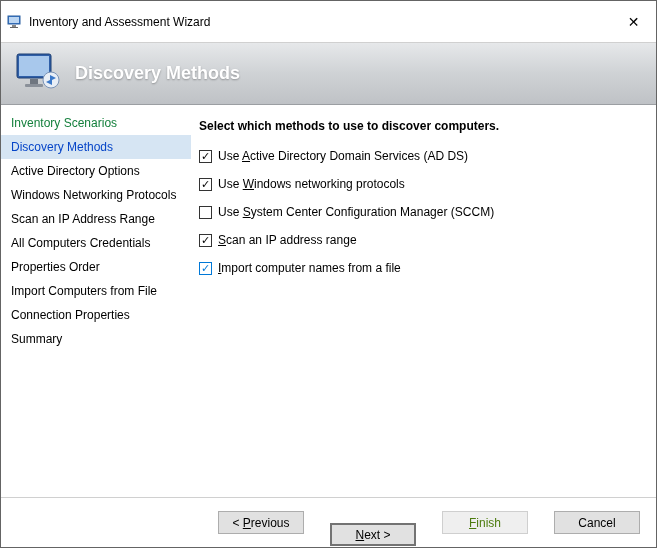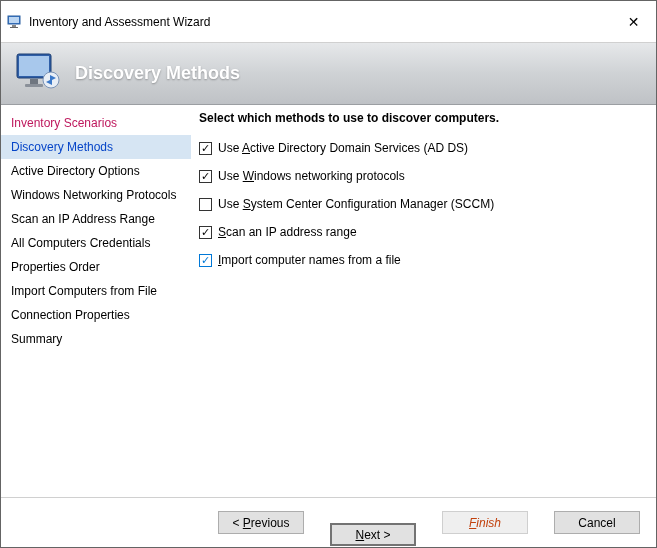--- a/index.html
+++ b/index.html
@@ -50,25 +50,25 @@
   .sidebar {
     width: 190px;
     padding: 6px 0;
   }
   .sidebar .item {
     padding: 5px 10px 5px 10px;
     font-size: 12px;
     color: #000000;
     cursor: default;
   }
-  .sidebar .item.link { color: #be185d; cursor:pointer; }
+  .sidebar .item.link { color: #15803d; cursor:pointer; }
   .sidebar .item.active { background: #d6e5f3; color:#0645c8; }
   .main {
     flex:1;
-    padding: 6px 16px 8px 8px;
+    padding: 14px 16px 8px 8px;
   }
   .main .heading { font-weight: bold; font-size:12px; margin-bottom: 16px; }
   .opt {
     display:flex; align-items:center;
     margin-bottom: 14px;
     font-size:12px;
   }
   .cb {
     width:13px; height:13px;
     border:1px solid #333;
@@ -94,21 +94,21 @@
   .btn {
     min-width: 86px; height:23px;
     border:1px solid #adadad;
     background:#e1e1e1;
     font-size:12px;
     display:inline-flex; align-items:center; justify-content:center;
     padding: 0 12px;
     cursor:pointer;
   }
   .btn.default { border:2px solid #737373; background:#e1e1e1;margin-top:24px; }
-  .btn.disabled { color:#c2410c; border-color:#cfcfcf; background:#efefef; cursor:default;font-style:italic; }
+  .btn.disabled { color:#4d7c0f; border-color:#cfcfcf; background:#efefef; cursor:default; }
   .btn .u { text-decoration: underline; }
 </style>
 </head>
 <body>
 
 <div class="titlebar">
   <span class="app-icon">
     <svg width="16" height="16" viewBox="0 0 16 16">
       <rect x="1" y="2" width="12" height="8" fill="#3a78c9" stroke="#2a5fa0"></rect>
       <rect x="2" y="3" width="10" height="6" fill="#bcd6f2"></rect>

